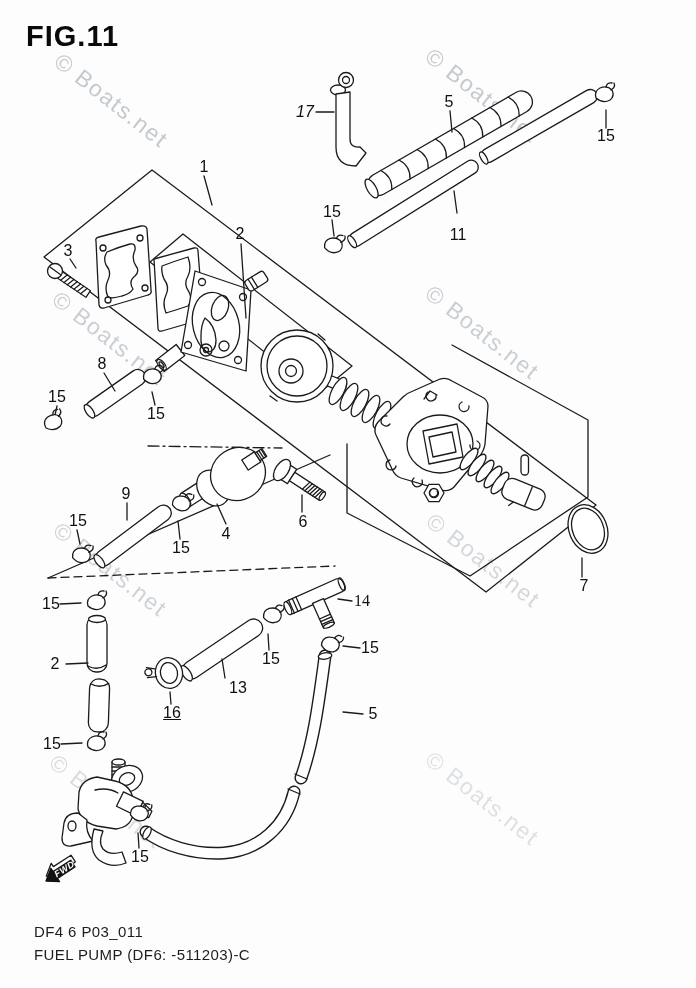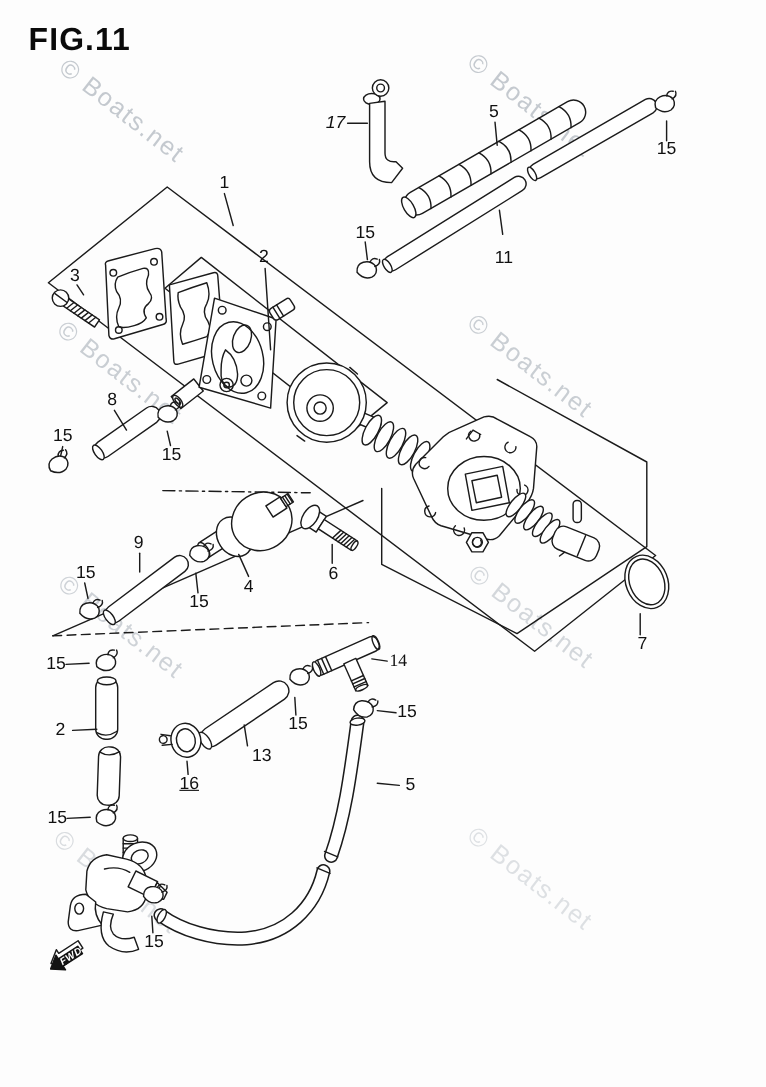--- a/index.html
+++ b/index.html
@@ -389,14 +389,18 @@
       <div class="part-label" style="left: 55px; top: 664px;">2</div>
       <div class="part-label" style="left: 271px; top: 659px;">15</div>
       <div class="part-label" style="left: 238px; top: 688px;">13</div>
       <div class="part-label" style="left: 370px; top: 648px;">15</div>
       <div class="part-label" style="left: 172px; top: 713px; text-decoration: underline;">16</div>
       <div class="part-label" style="left: 373px; top: 714px;">5</div>
       <div class="part-label" style="left: 52px; top: 744px;">15</div>
       <div class="part-label" style="left: 140px; top: 857px;">15</div>
     </div>
 
+  <div id="footer">
+    <div>DF4 6 P03_011</div>
+    <div>FUEL PUMP (DF6: -511203)-C</div>
+  </div>
 
 </div>
 
 </body></html>

